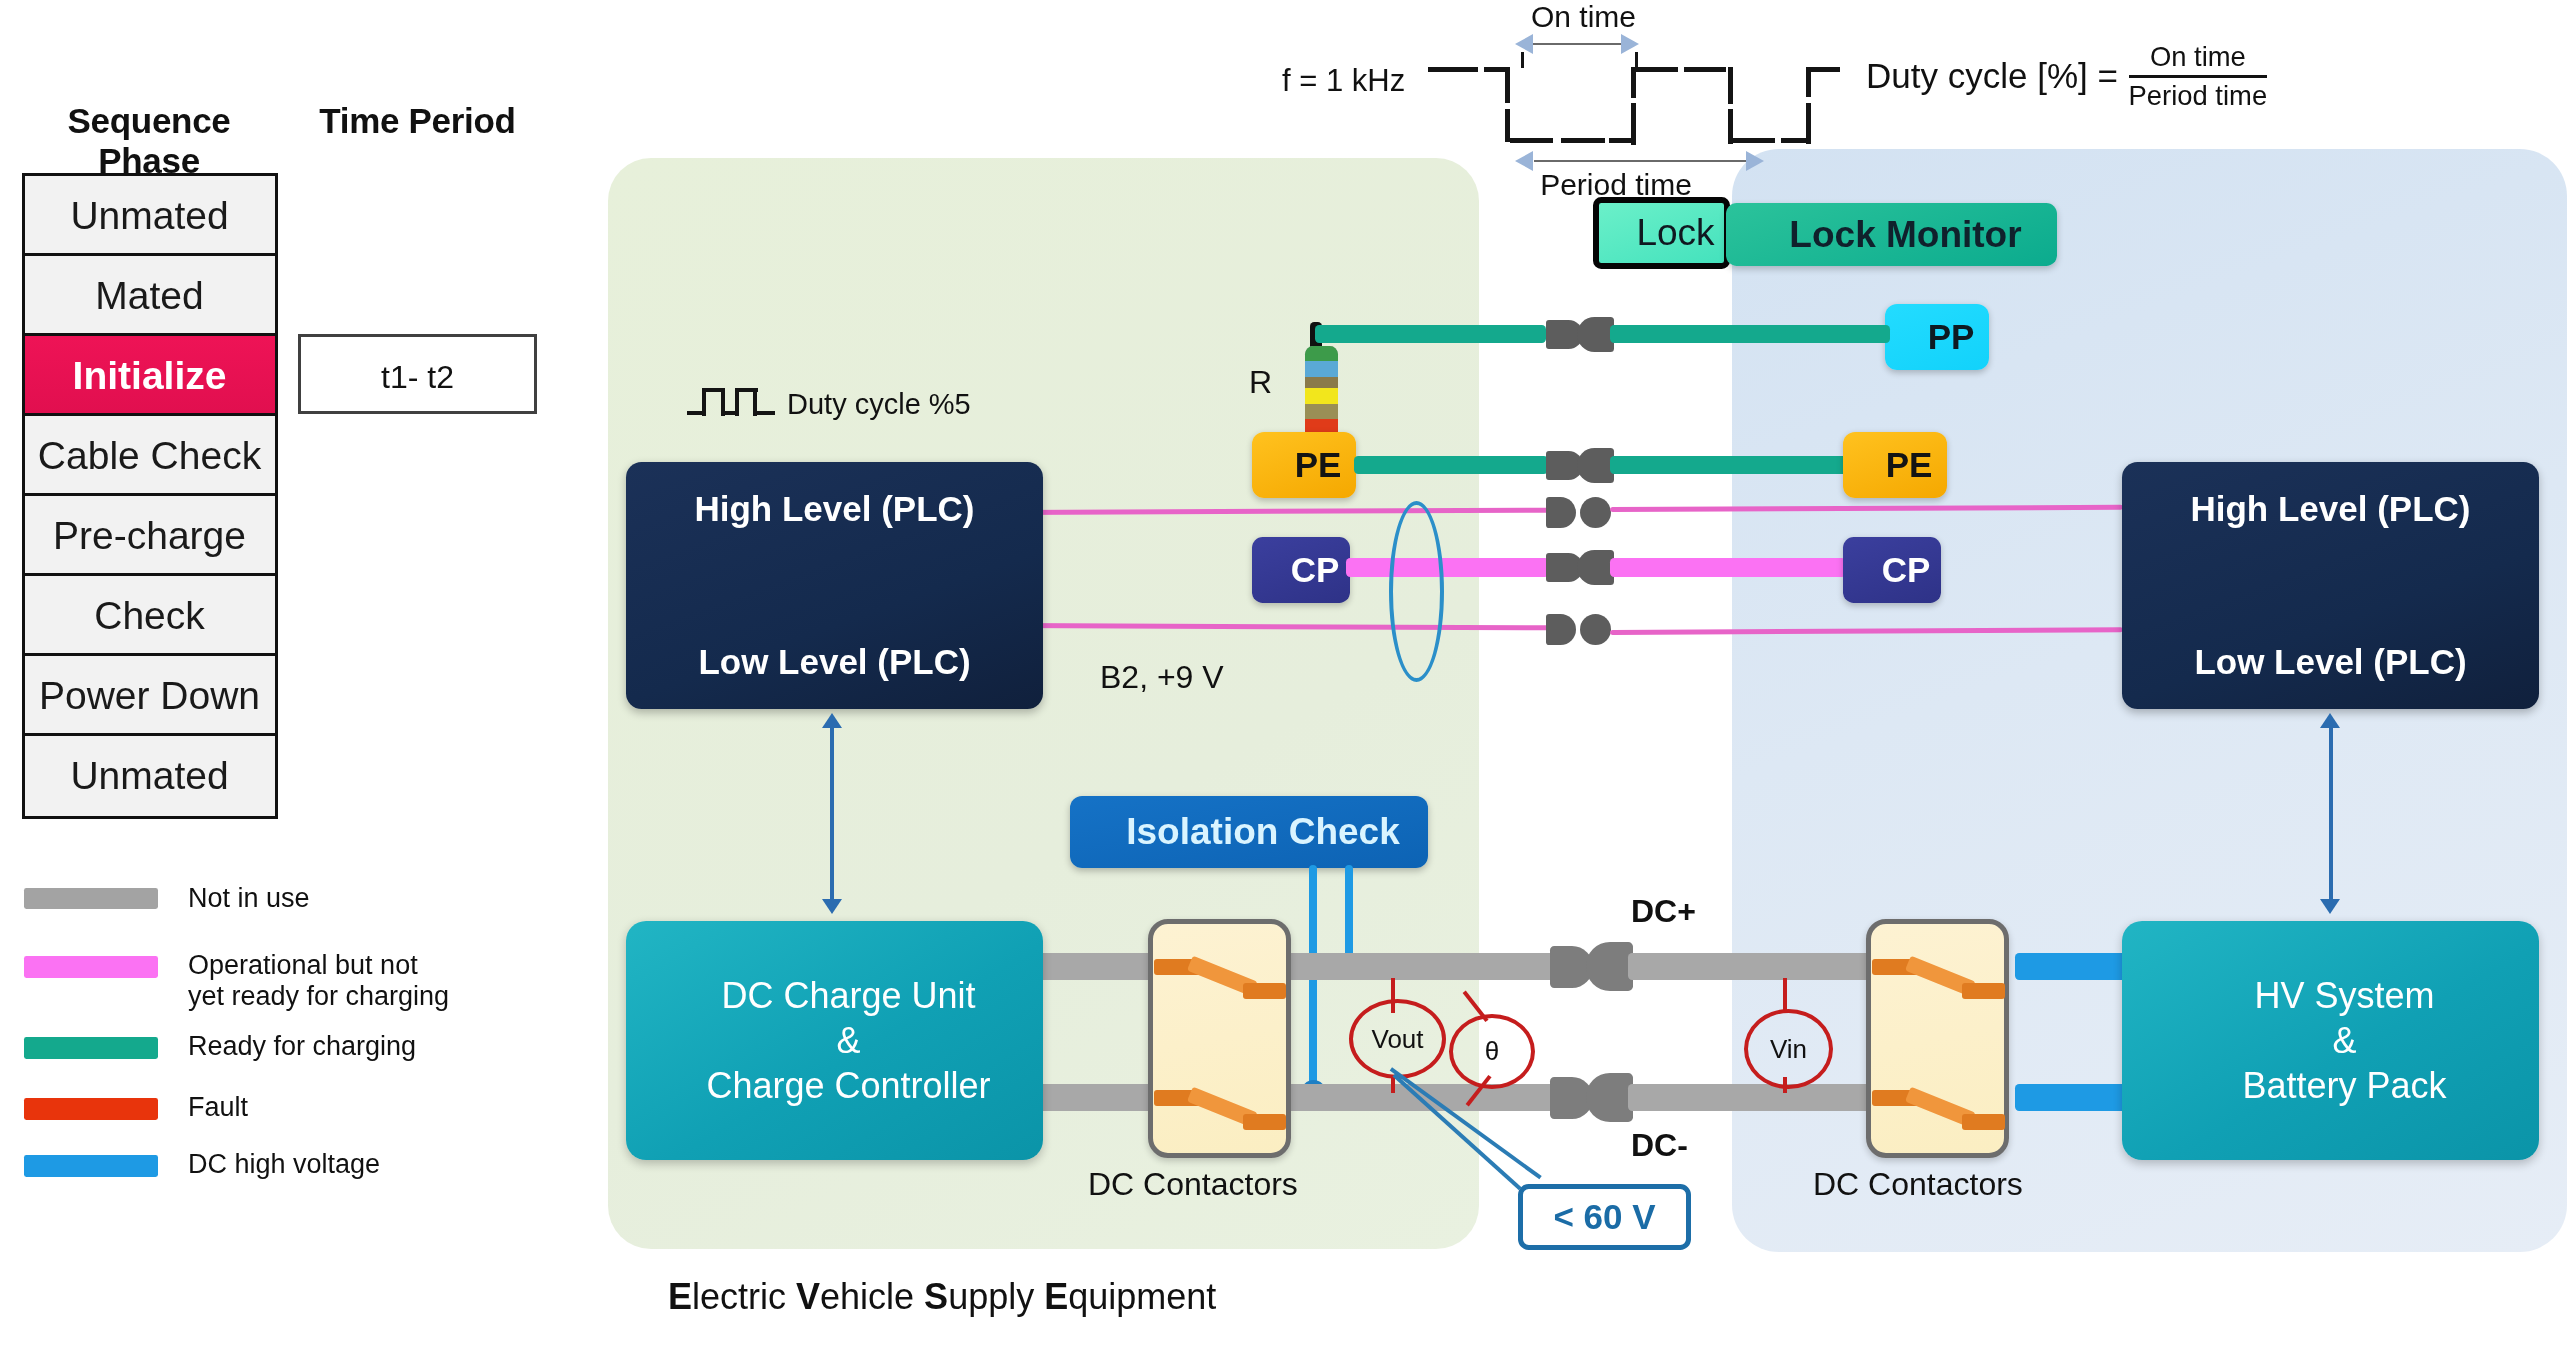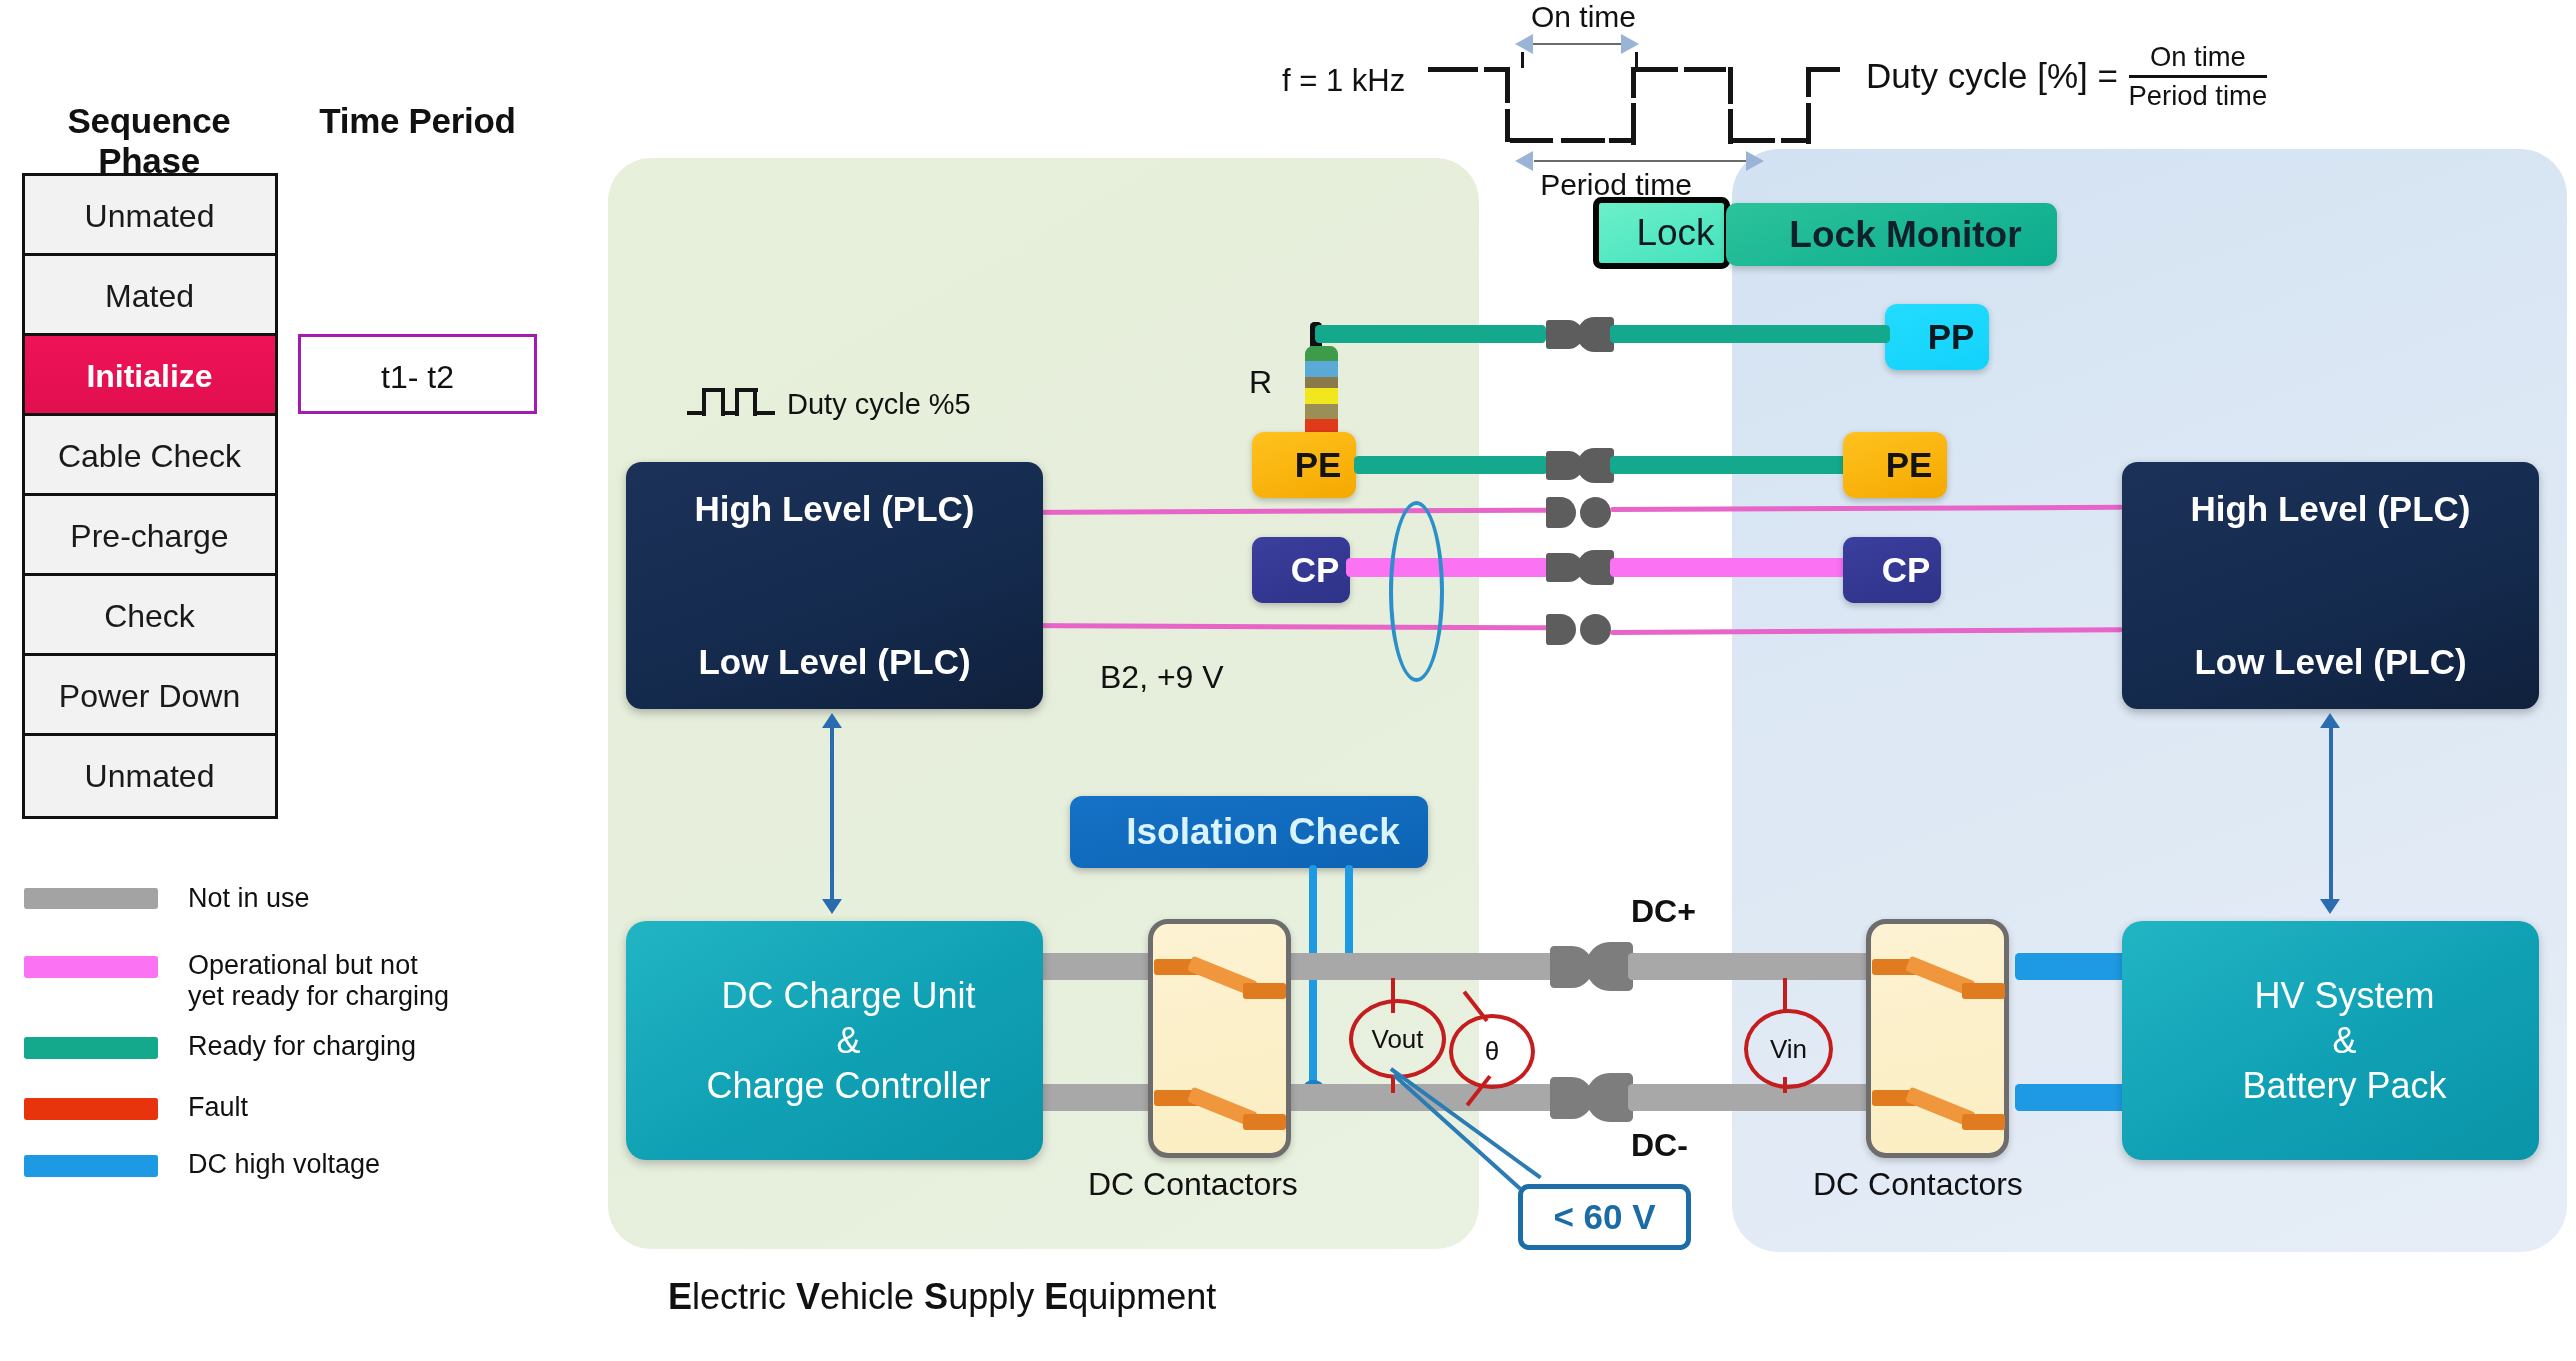--- a/index.html
+++ b/index.html
@@ -7,27 +7,27 @@
        font-family:"Liberation Sans",sans-serif;color:#111;}
   .abs{position:absolute;}
 
   
   #seq-header{left:18px;top:101px;width:262px;text-align:center;
       font-size:35px;font-weight:bold;letter-spacing:-0.3px;}
   #time-header{left:310px;top:101px;width:215px;text-align:center;
       font-size:35px;font-weight:bold;letter-spacing:-0.3px;}
   #seq-table{left:21.5px;top:173px;width:256px;border:3.6px solid #111;box-sizing:border-box;}
   #seq-table .row{height:80px;line-height:80px;text-align:center;
-      font-size:32px;color:#1a1a1a;background:#f2f2f2;
+      font-size:39px;color:#1a1a1a;background:#f2f2f2;
       border-bottom:3px solid #111;box-sizing:border-box;overflow:hidden;}
   #seq-table .row:last-child{border-bottom:none;}
   #seq-table .row.active{background:linear-gradient(180deg,#ee1356,#e10f4f);
       color:#ffffff;font-weight:bold;}
   #time-box{left:298px;top:334px;width:239px;height:80px;line-height:80px;
-      text-align:center;font-size:32px;border:3px solid #a21caf;background:#fff;
+      text-align:center;font-size:32px;border:3px solid #404040;background:#fff;
       box-sizing:border-box;}
 
   
   #legend{left:24px;top:883px;width:513px;}
   .lg-row{position:relative;height:0;}
   .lg-sw{position:absolute;width:134px;height:21.5px;border-radius:2.4px;}
   .lg-tx{position:absolute;left:164px;font-size:27px;line-height:31px;color:#111;}
 
   
   #evse-panel{left:608px;top:158px;width:871px;height:1091px;

